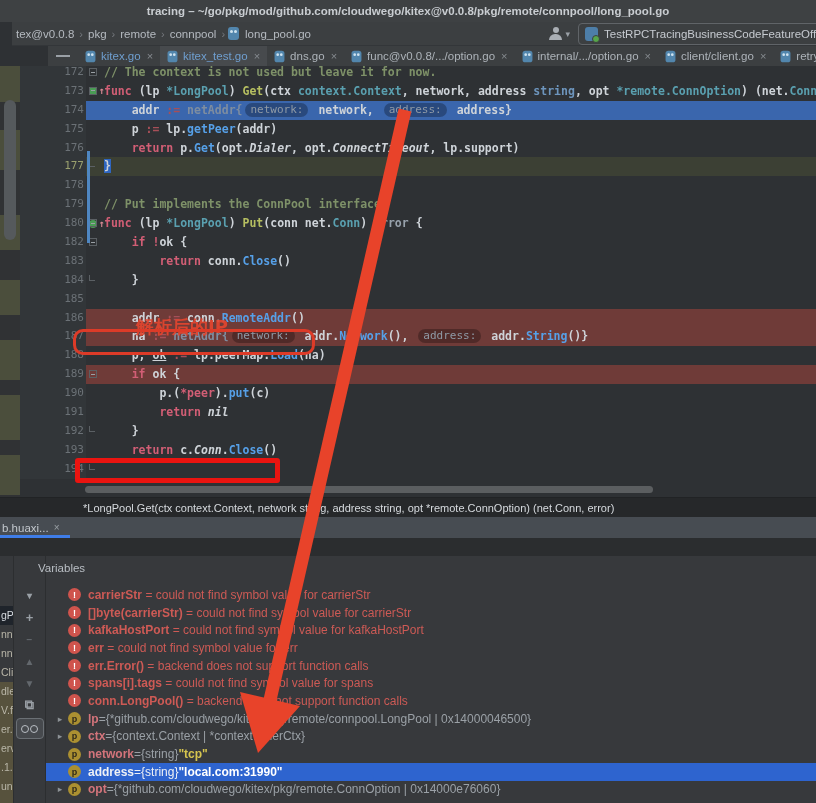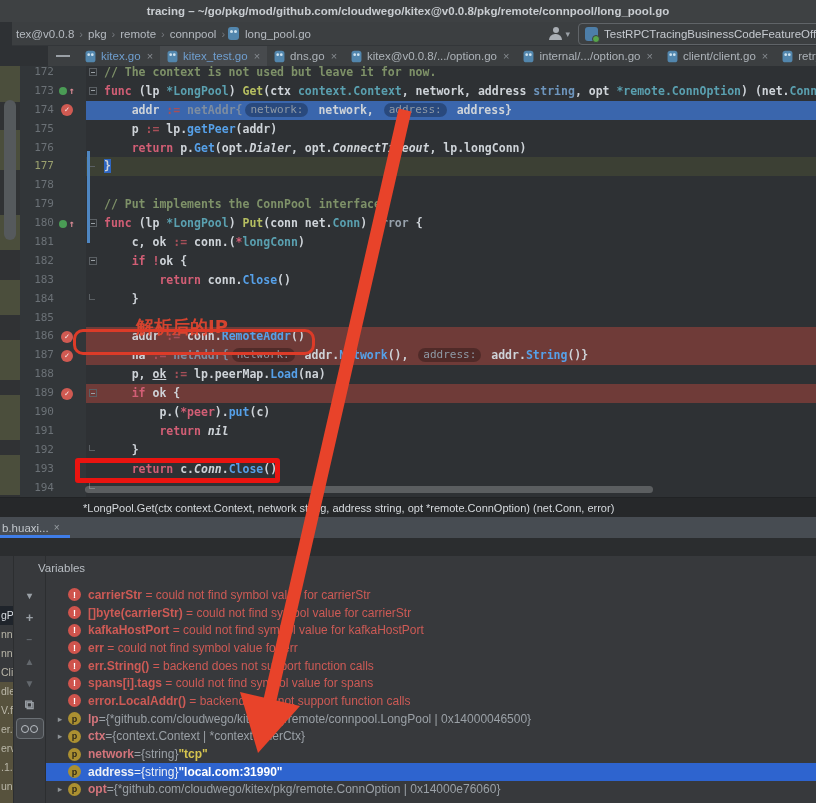--- a/index.html
+++ b/index.html
@@ -37,21 +37,21 @@
   .tab.boxed{background:#474a4d;}
   
   .editor{position:absolute;left:0;top:66px;width:816px;height:431px;background:#2e3134;overflow:hidden;}
   .stripe{position:absolute;left:0;top:0;width:20px;height:431px;background:#303234;}
   .stripe .blk{position:absolute;left:0;width:20px;background:#4b4e3c;}
   .stripe .thumb{position:absolute;left:4px;width:12px;border-radius:6px;background:#55595c;}
   .lines{position:absolute;left:20px;top:-3px;right:0;}
   .cl{display:flex;height:18.9px;font-family:"DejaVu Sans Mono","Liberation Mono",monospace;
       font-size:11.5px;font-weight:600;line-height:18.9px;}
   .gut{width:66px;flex:none;background:#323639;display:flex;align-items:center;}
-  .lnum{width:34px;text-align:right;color:#6b7176;font-weight:400;font-size:11px;flex:none;}
+  .lnum{width:34px;text-align:right;color:#6b7176;font-weight:400;font-size:11px;flex:none;padding-left:30px;}
   .icslot{width:26px;display:flex;justify-content:center;align-items:center;flex:none;}
   .lnum.cnum{color:#9aa06e;}
   .body{position:relative;flex:1;white-space:pre;}
   .body.exec{background:#3a66ad;}
   .body.bp{background:#6f3b38;}
   .body.caret{background:#3c4034;}
   .codetext{padding-left:18px;}
   .fold{position:absolute;left:3px;top:5px;width:8px;height:8px;border:1px solid #5b6064;box-sizing:border-box;}
   .fold.open:after{content:"";display:block;margin:2.5px 1px 0 1px;border-top:1px solid #9aa0a5;}
   .fold.end{border:none;border-left:1px solid #5b6064;border-bottom:1px solid #5b6064;width:6px;height:6px;top:4px;}
@@ -162,21 +162,21 @@
         <span>kitex_test.go</span>
         <span class="x">×</span>
       </div>
       <div class="tab">
         <span class="goicon"></span>
         <span>dns.go</span>
         <span class="x">×</span>
       </div>
       <div class="tab">
         <span class="goicon"></span>
-        <span>kitex@v0.0.8/.../option.go</span>
+        <span>func@v0.0.8/.../option.go</span>
         <span class="x">×</span>
       </div>
       <div class="tab">
         <span class="goicon"></span>
         <span>internal/.../option.go</span>
         <span class="x">×</span>
       </div>
       <div class="tab">
         <span class="goicon"></span>
         <span>client/client.go</span>
@@ -234,21 +234,21 @@
             <span class="lnum">175</span>
             <span class="icslot"></span>
           </div>
           <div class="body"><span class="codetext"><span class="pl">    p </span><span class="op">:=</span><span class="pl"> lp.</span><span class="fn">getPeer</span><span class="pl">(addr)</span></span></div>
         </div>
         <div class="cl">
           <div class="gut">
             <span class="lnum">176</span>
             <span class="icslot"></span>
           </div>
-          <div class="body"><span class="codetext"><span class="kw">    return</span><span class="pl"> p.</span><span class="fn">Get</span><span class="pl">(opt.</span><span class="ital">Dialer</span><span class="pl">, opt.</span><span class="ital">ConnectTimeout</span><span class="pl">, lp.longConn)</span></span></div>
+          <div class="body"><span class="codetext"><span class="kw">    return</span><span class="pl"> p.</span><span class="fn">Get</span><span class="pl">(opt.</span><span class="ital">Dialer</span><span class="pl">, opt.</span><span class="ital">ConnectTimeout</span><span class="pl">, lp.support)</span></span></div>
         </div>
         <div class="cl">
           <div class="gut">
             <span class="lnum cnum">177</span>
             <span class="icslot"></span>
           </div>
           <div class="body caret"><span class="fold end"></span><span class="codetext"><span class="sel">}</span></span></div>
         </div>
         <div class="cl">
           <div class="gut">
@@ -268,27 +268,20 @@
           <div class="gut">
             <span class="lnum">180</span>
             <span class="icslot">
               <span class="ic-impl">
                 <span class="dot"></span>
                 <span class="ar">↑</span>
               </span>
             </span>
           </div>
           <div class="body"><span class="fold open"></span><span class="codetext"><span class="kw">func </span><span class="pl">(lp </span><span class="typ">*LongPool</span><span class="pl">) </span><span class="fnd">Put</span><span class="pl">(conn net.</span><span class="typ">Conn</span><span class="pl">) </span><span class="err">error</span><span class="pl"> {</span></span></div>
-        </div>
-        <div class="cl">
-          <div class="gut">
-            <span class="lnum">181</span>
-            <span class="icslot"></span>
-          </div>
-          <div class="body"><span class="codetext"><span class="pl">    c, ok </span><span class="op">:=</span><span class="pl"> conn.(</span><span class="op2">*</span><span class="typ">longConn</span><span class="pl">)</span></span></div>
         </div>
         <div class="cl">
           <div class="gut">
             <span class="lnum">182</span>
             <span class="icslot"></span>
           </div>
           <div class="body"><span class="fold open"></span><span class="codetext"><span class="kw">    if </span><span class="op2">!</span><span class="pl">ok {</span></span></div>
         </div>
         <div class="cl">
           <div class="gut">
@@ -444,31 +437,31 @@
           <span class="verr"><b>kafkaHostPort</b> = could not find symbol value for kafkaHostPort</span>
         </div>
         <div class="vrow">
           <span class="vchev"></span>
           <span class="vico errico">!</span>
           <span class="verr"><b>err</b> = could not find symbol value for err</span>
         </div>
         <div class="vrow">
           <span class="vchev"></span>
           <span class="vico errico">!</span>
-          <span class="verr"><b>err.String()</b> = backend does not support function calls</span>
+          <span class="verr"><b>err.Error()</b> = backend does not support function calls</span>
         </div>
         <div class="vrow">
           <span class="vchev"></span>
           <span class="vico errico">!</span>
           <span class="verr"><b>spans[i].tags</b> = could not find symbol value for spans</span>
         </div>
         <div class="vrow">
           <span class="vchev"></span>
           <span class="vico errico">!</span>
-          <span class="verr"><b>error.LocalAddr()</b> = backend does not support function calls</span>
+          <span class="verr"><b>conn.LongPool()</b> = backend does not support function calls</span>
         </div>
         <div class="vrow">
           <span class="vchev">▸</span>
           <span class="vico pico">p</span>
           <span class="vname">lp</span>
           <span class="veq"> = </span>
           <span class="vval">{*github.com/cloudwego/kitex/pkg/remote/connpool.LongPool | 0x14000046500}</span>
         </div>
         <div class="vrow">
           <span class="vchev">▸</span>

